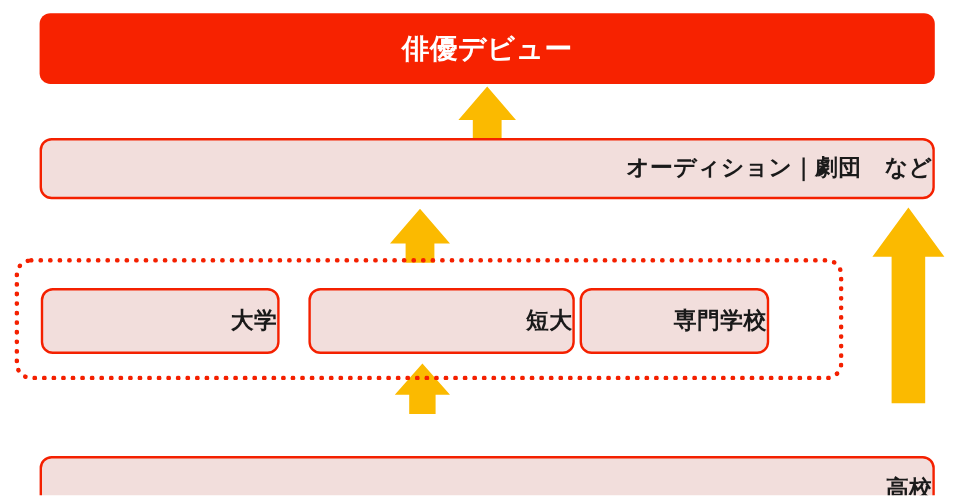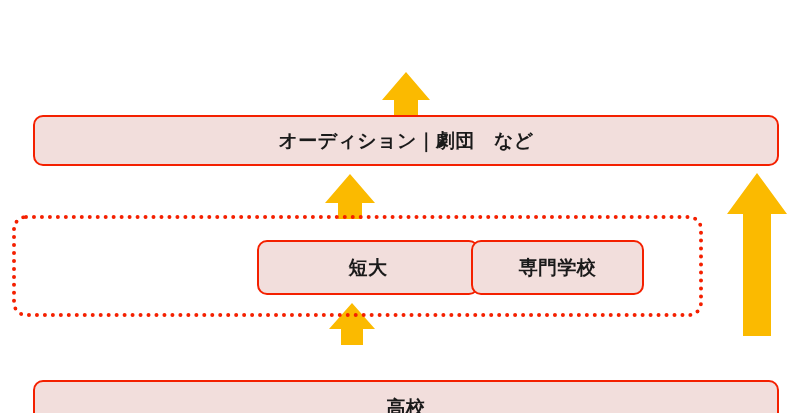--- a/index.html
+++ b/index.html
@@ -41,20 +41,21 @@
     border-radius: 9px;
     color: #ffffff;
     font-size: 23px;
   }
 
   .node-pink {
     background: #f2dedc;
     border: 2.5px solid #f42000;
     border-radius: 10px;
     color: #1a1a1a;
+    justify-content: flex-end;
   }
 
   .node-audition {
     left: 33px;
     top: 115px;
     width: 746px;
     height: 51px;
     font-size: 19px;
   }
 
@@ -67,21 +68,21 @@
     margin-top: 36px;
   }
 
   .node-school {
     top: 240px;
     height: 55px;
     font-size: 19px;
   }
   .node-daigaku     { left: 34px;  width: 199px; }
   .node-tandai      { left: 257px; width: 222px; }
-  .node-senmon      { left: 471px; width: 173px; }
+  .node-senmon      { left: 483px; width: 158px; }
 
   
   .dotted-group {
     position: absolute;
     left: 12px;
     top: 215px;
     width: 691px;
     height: 102px;
     box-sizing: border-box;
     border: 4px dotted #f42000;
@@ -124,25 +125,31 @@
   </div>
 
   <div class="arrow layer-arrow" style="left:327px; top:302px; width:50px; height:44px;">
     <svg width="50" height="44" viewBox="0 0 50 44" aria-hidden="true">
       <polygon points="25,1 48,27 36,27 36,43 14,43 14,27 2,27" fill="#FBBA00"></polygon>
     </svg>
   </div>
 
   <div class="dotted-group layer-group"></div>
 
+  <div class="node node-debut layer-node">
+    <span>俳優デビュー</span>
+  </div>
 
   <div class="node node-pink node-audition layer-node">
     <span>オーディション｜劇団　など</span>
   </div>
 
+  <div class="node node-pink node-school node-daigaku layer-node">
+    <span>大学</span>
+  </div>
 
   <div class="node node-pink node-school node-tandai layer-node">
     <span>短大</span>
   </div>
 
   <div class="node node-pink node-school node-senmon layer-node">
     <span>専門学校</span>
   </div>
 
   <div class="node node-pink node-koukou layer-node">

